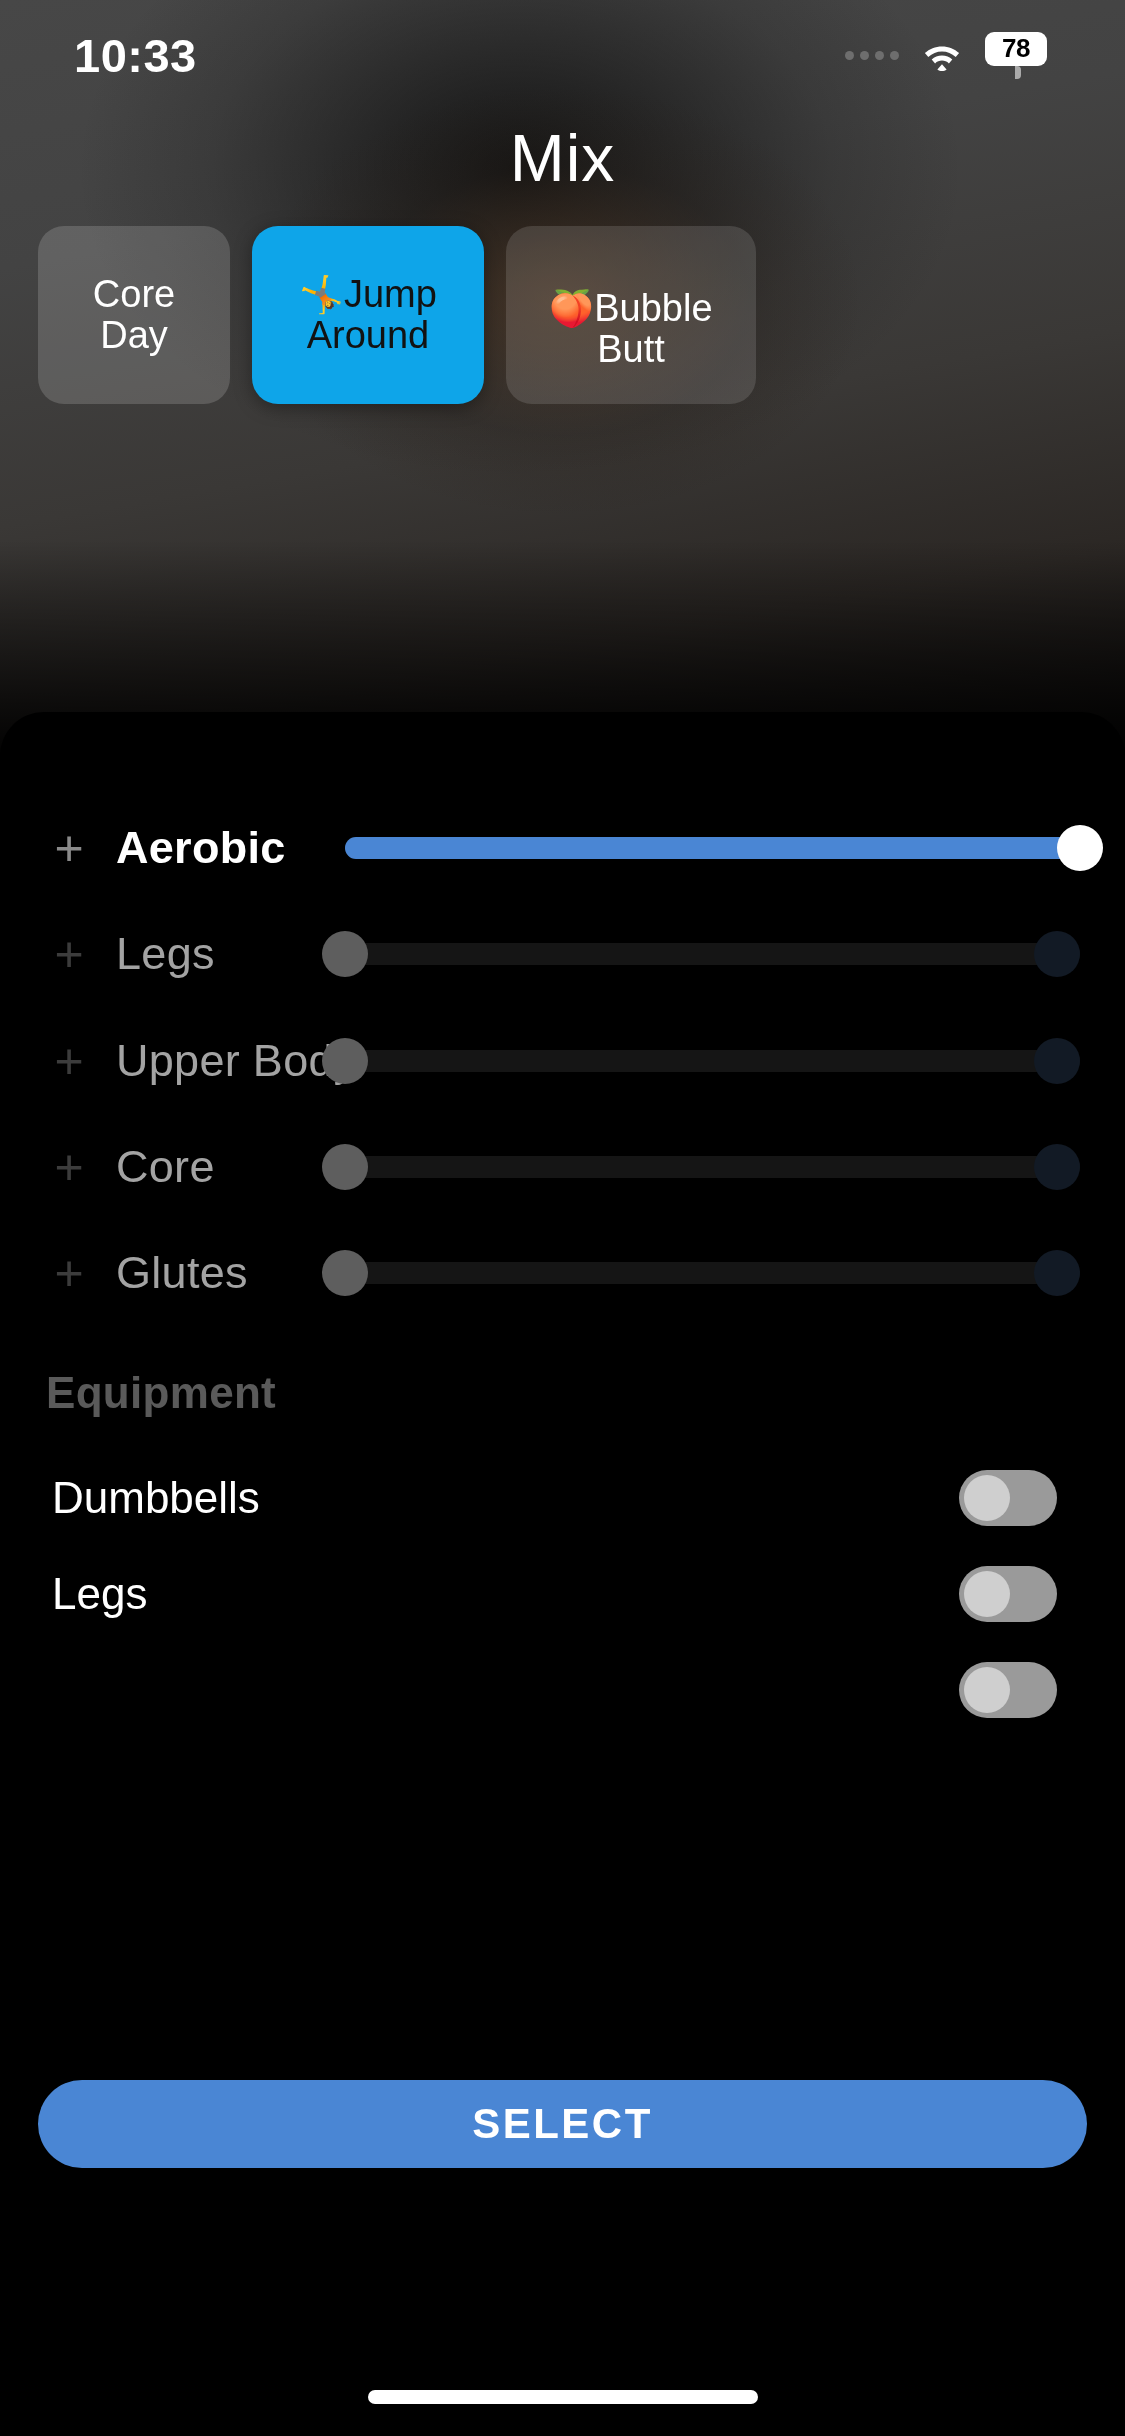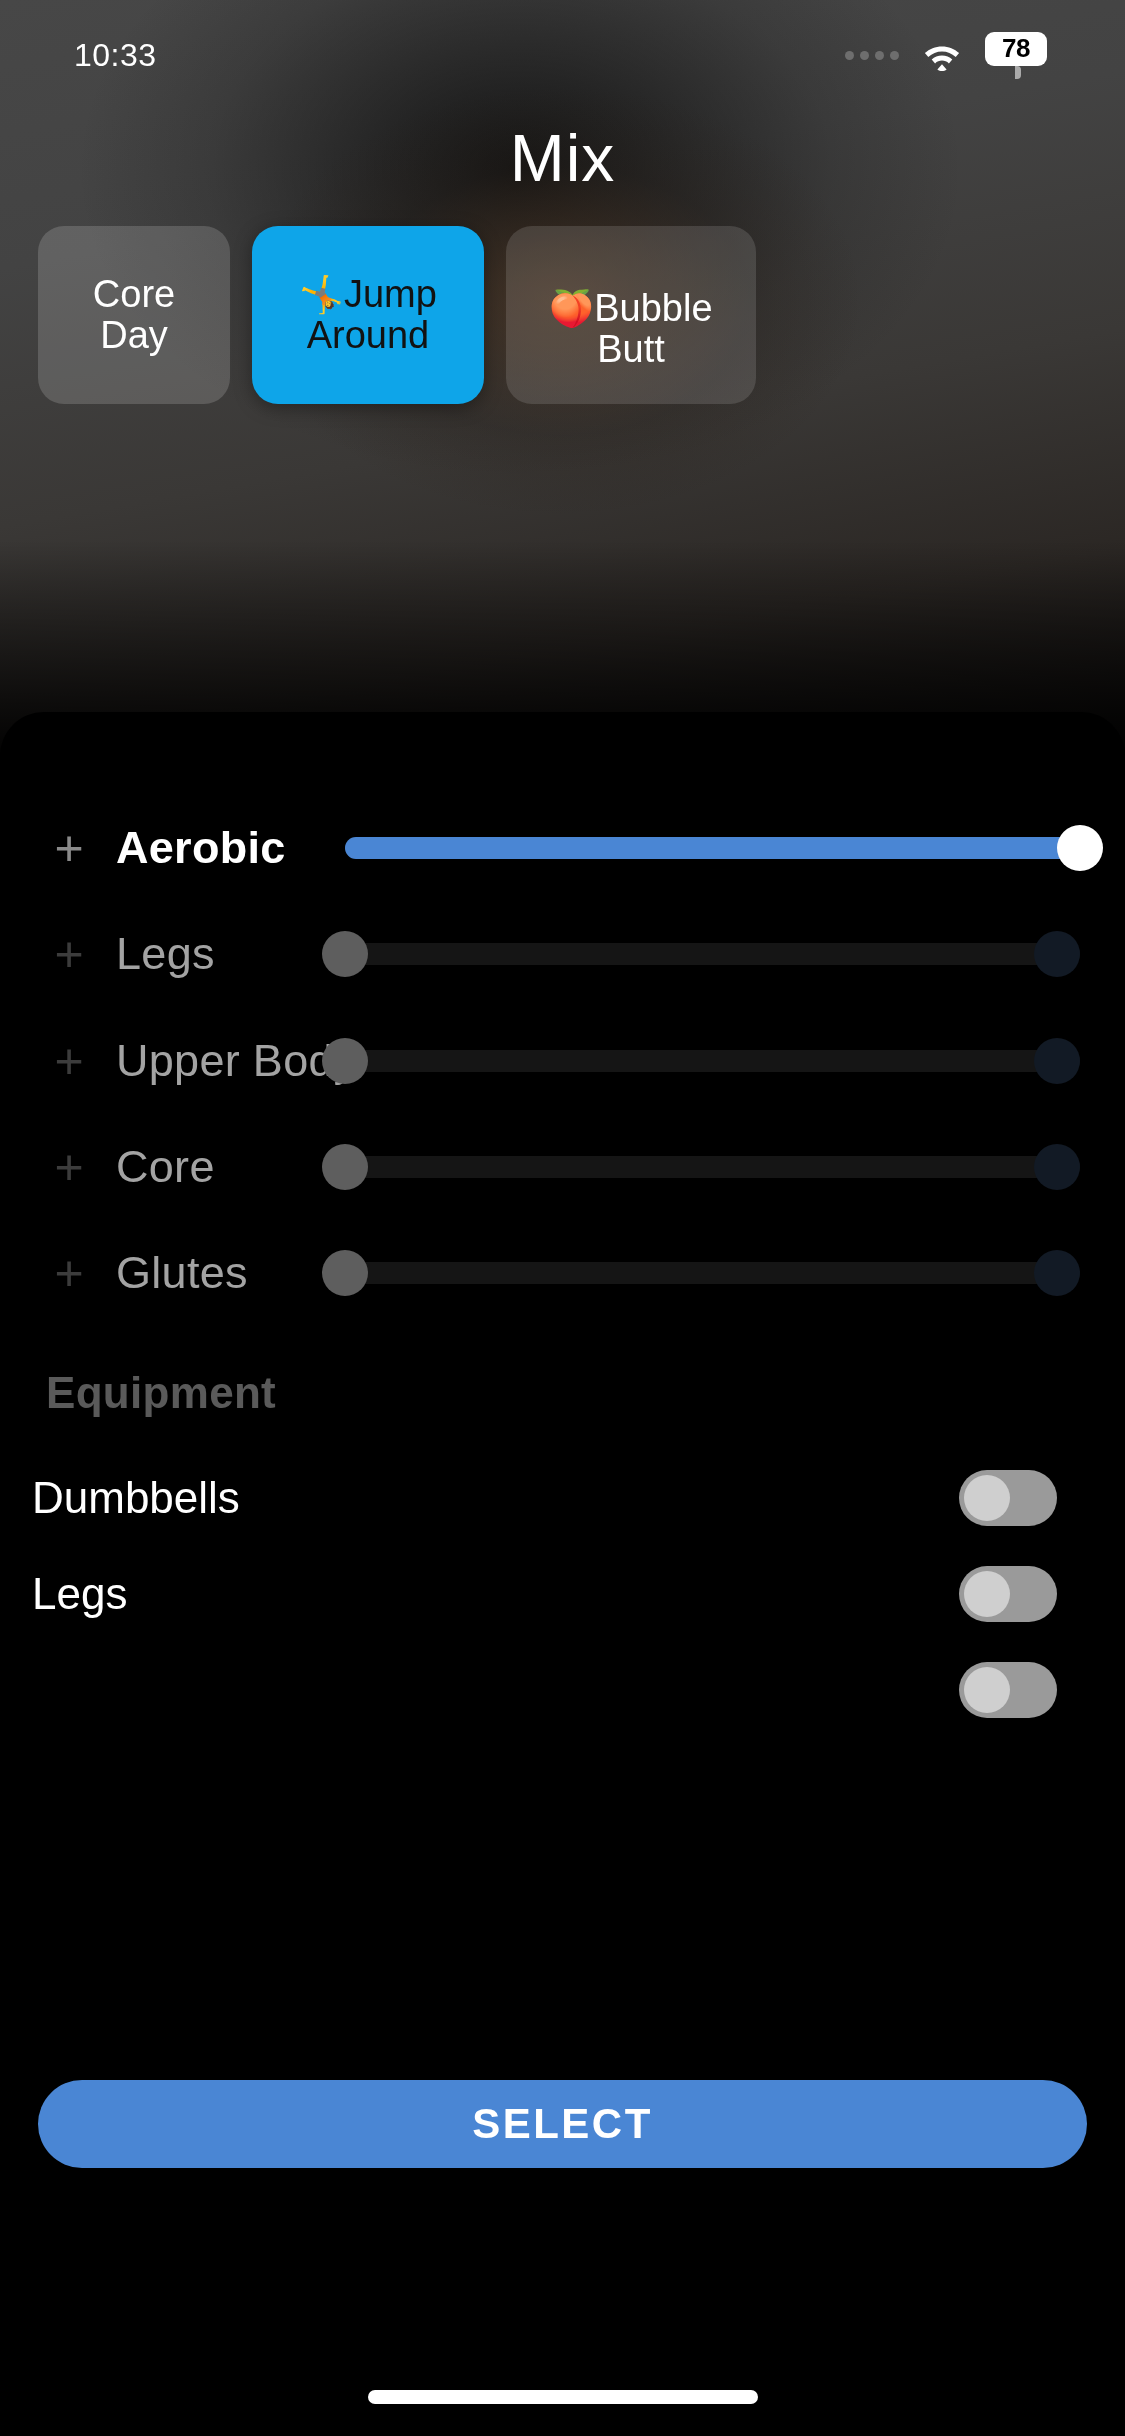--- a/index.html
+++ b/index.html
@@ -28,21 +28,21 @@
     background:linear-gradient(to bottom, rgba(0,0,0,0) 0%, rgba(0,0,0,0.55) 55%, #000 100%);
   }
 
   
   .statusbar {
     position:absolute; left:0; top:0; width:1125px; height:110px;
     display:flex; align-items:center; justify-content:space-between;
     padding:0 78px 0 74px;
   }
   .status-time {
-    color:#fff; font-size:32px; font-weight:400; letter-spacing:0.5px;
+    color:#fff; font-size:47px; font-weight:700; letter-spacing:0.5px;
   }
   .status-right { display:flex; align-items:center; gap:22px; }
   .dots { display:flex; gap:6px; align-items:center; }
   .dots i { width:9px; height:9px; border-radius:50%; background:#6e6e6e; display:block; }
   .wifi { position:relative; width:42px; height:32px; }
   .wifi svg { display:block; }
   .battery {
     position:relative; display:flex; align-items:center;flex-direction:column;
   }
   .batt-body {
@@ -137,21 +137,21 @@
   .thumb-off { background:#5e5e5e; }
 
   
   .equip-heading {
     position:absolute; left:46px; font-size:44px; font-weight:700;
     color:#5a5a5a; letter-spacing:0.3px;
   }
   .equip-row {
     position:absolute; left:0; width:1125px; height:96px;
     display:flex; align-items:center; justify-content:space-between;
-    padding:0 68px 0 32px;
+    padding:0 68px 0 52px;
   }
   .equip-label { color:#ffffff; font-size:44px; font-weight:400; }
   .switch {
     width:98px; height:56px; border-radius:28px; background:#9a9a9a;
     position:relative; flex:none;
   }
   .switch .knob {
     position:absolute; left:5px; top:5px;
     width:46px; height:46px; border-radius:50%; background:#cfcfcf;
   }

